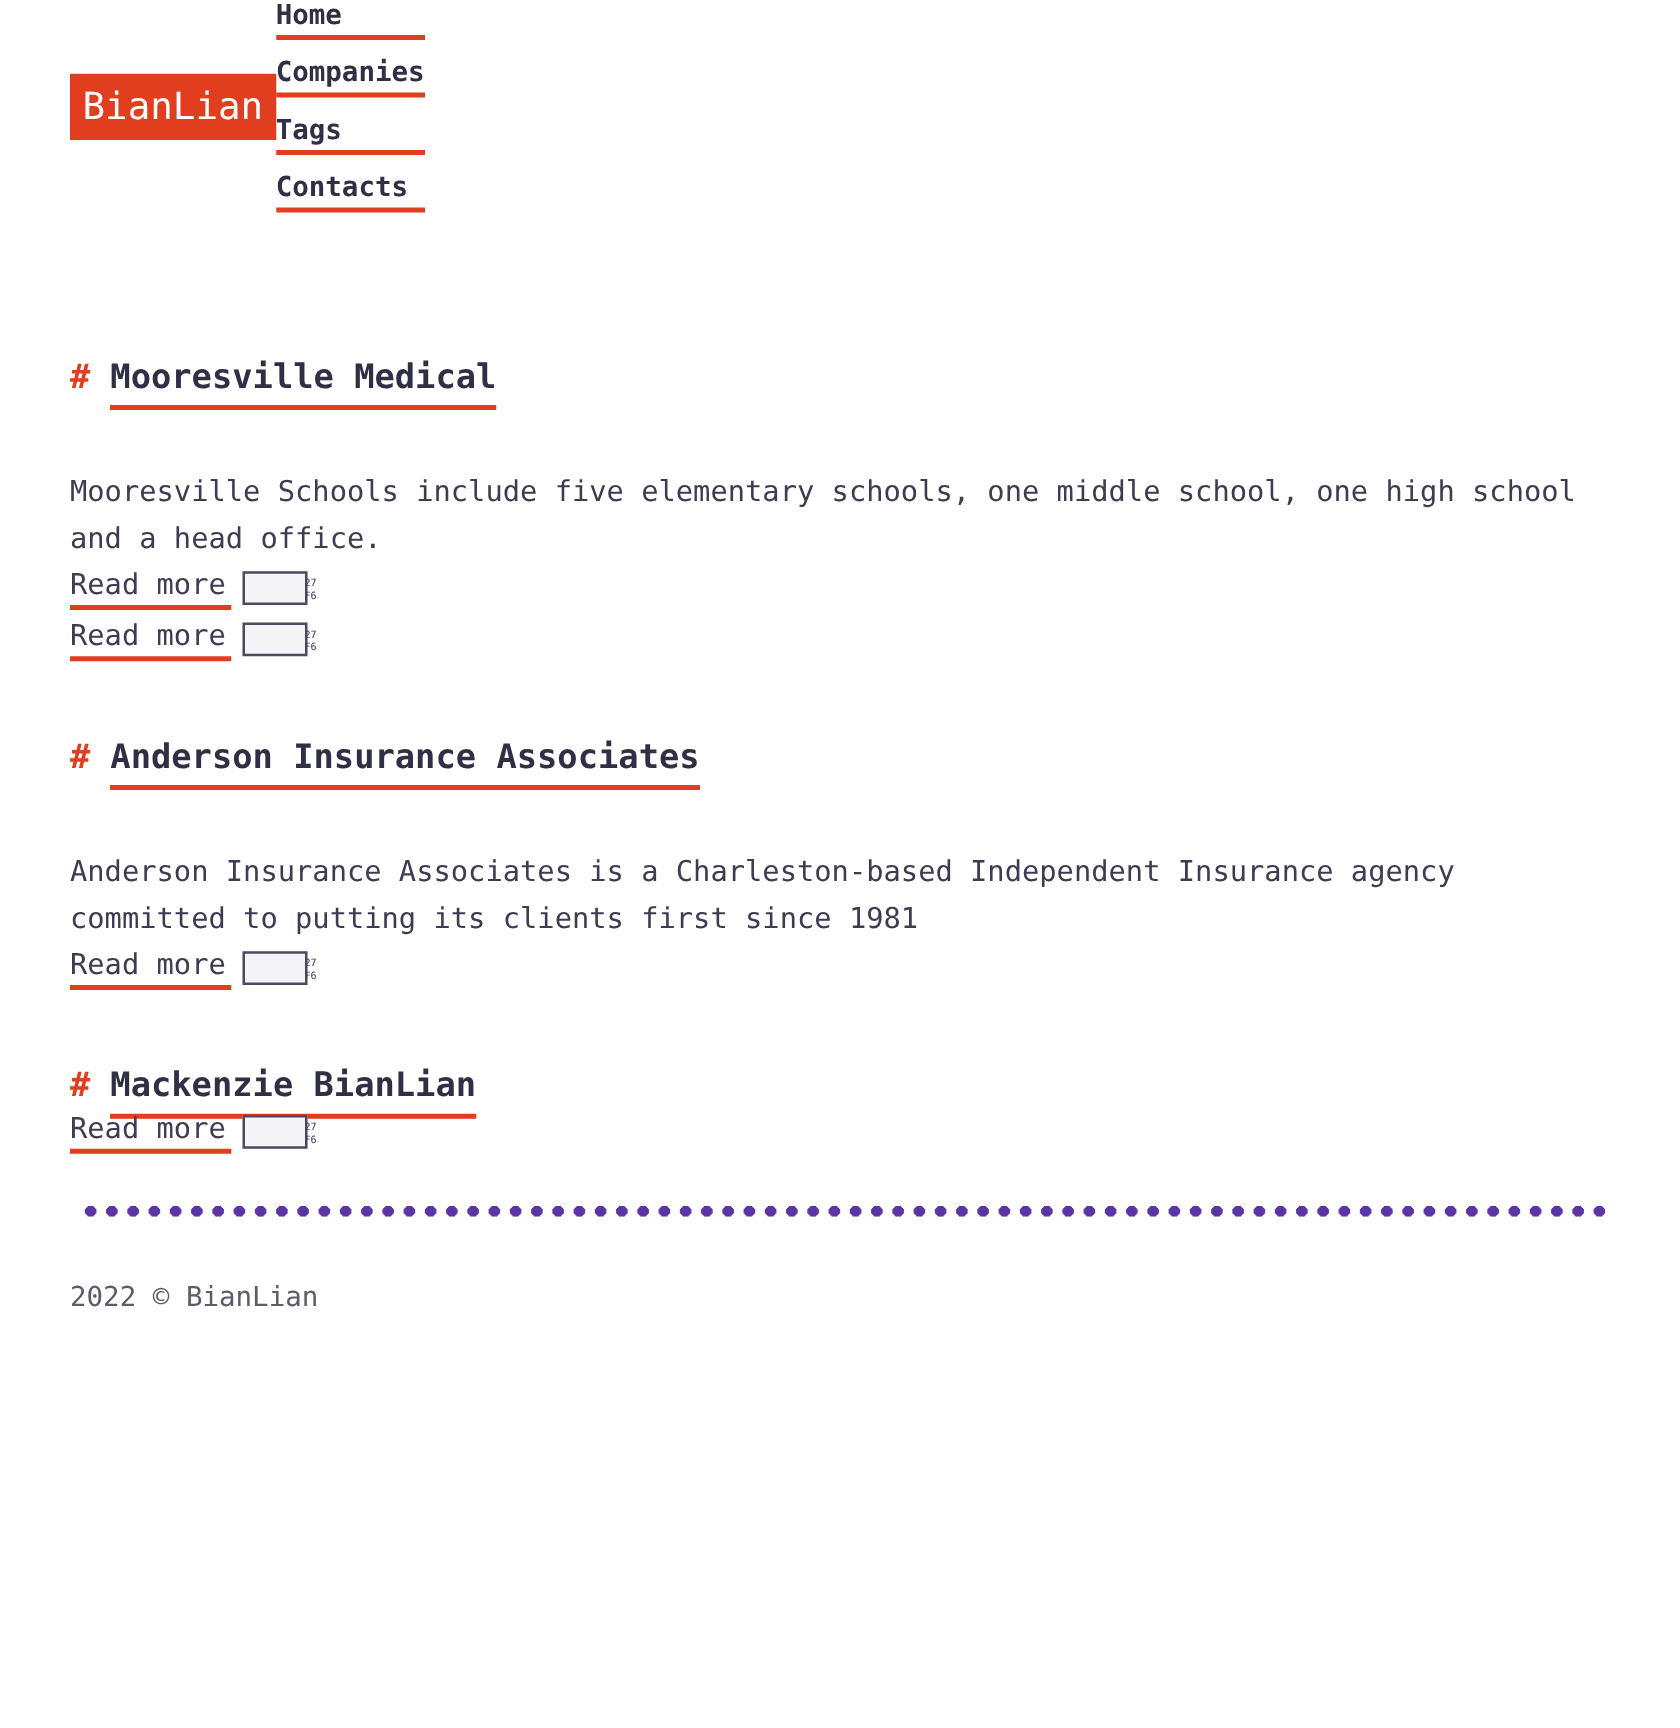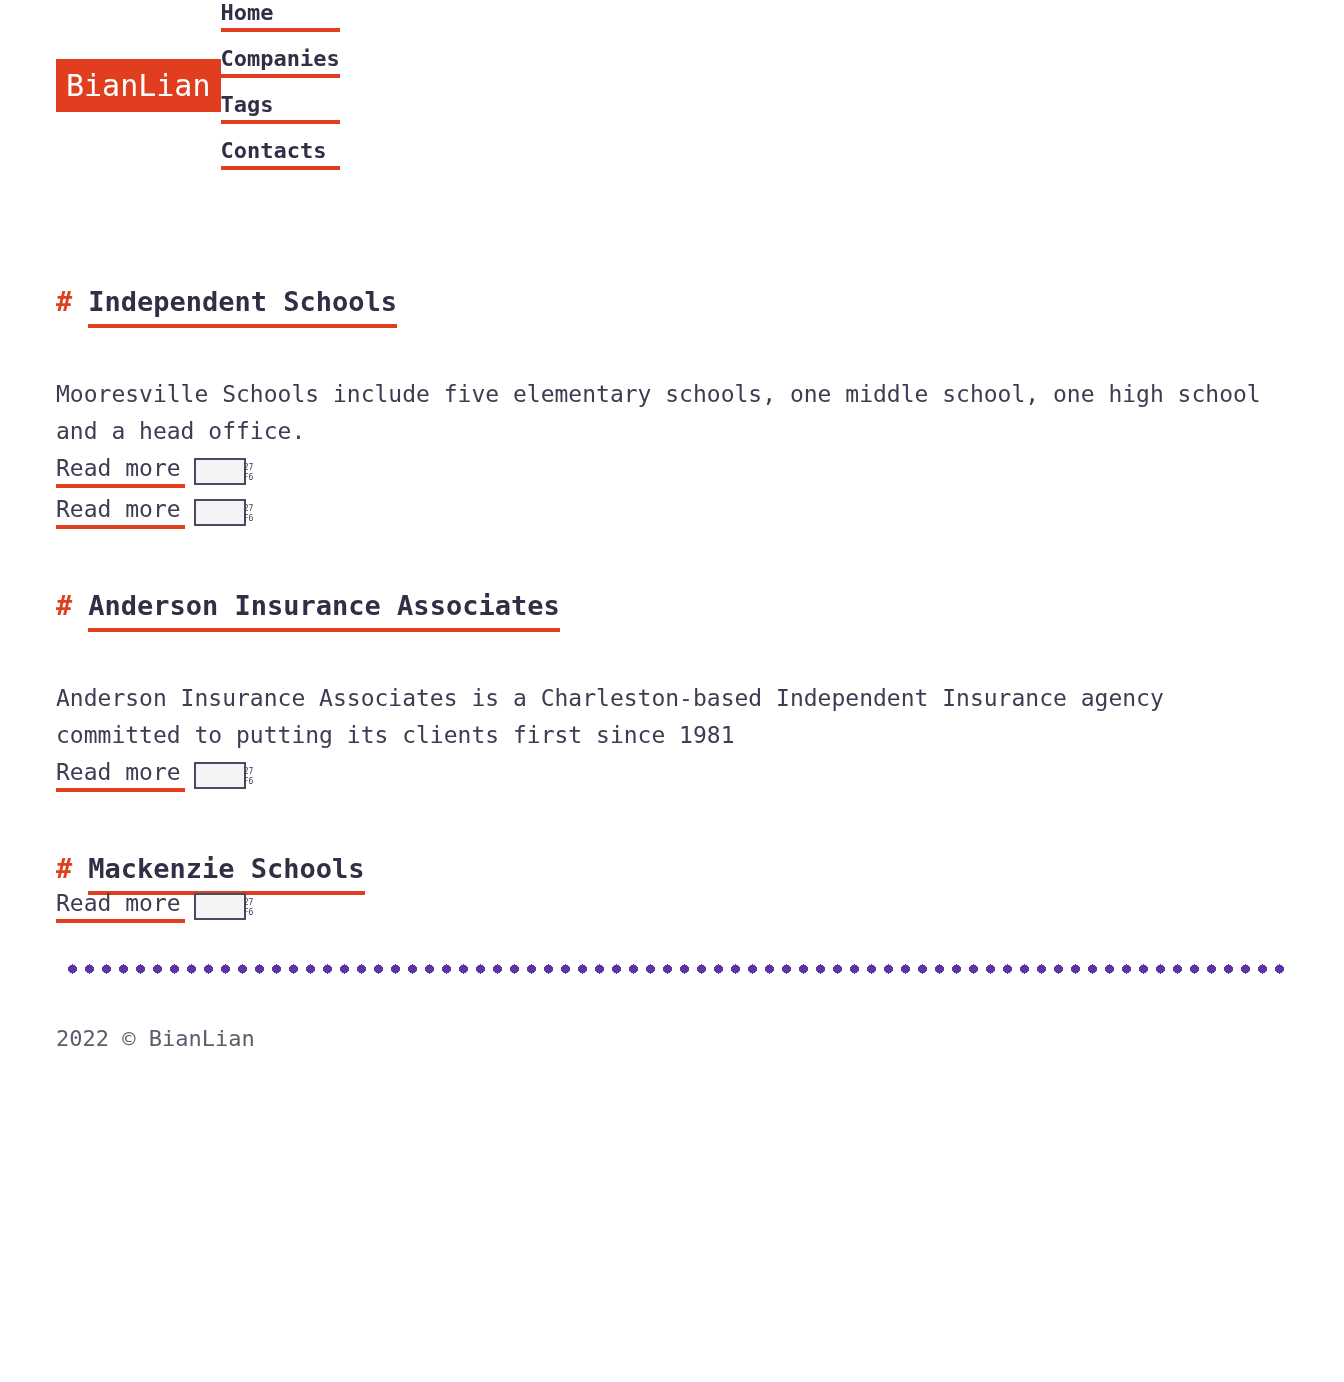--- a/index.html
+++ b/index.html
@@ -143,21 +143,21 @@
       <a>Companies</a>
       <a>Tags</a>
       <a>Contacts</a>
     </nav>
   </header>
 
   <main>
 
     <section>
       <h1 class="company-title">
-        <span class="hash">#</span><a class="title-link">Independent Schools</a>
+        <span class="hash">#</span><a class="title-link">Mooresville Medical</a>
       </h1>
       <p class="company-desc">Mooresville Schools include five elementary schools, one middle school, one high school and a head office.</p>
       <div class="read-more-row">
         <a class="read-more"><span class="read-more-text">Read more</span><span class="tofu"><span>27</span><span>F6</span></span></a>
       </div>
     </section>
 
     <section>
       <div class="read-more-row">
         <a class="read-more"><span class="read-more-text">Read more</span><span class="tofu"><span>27</span><span>F6</span></span></a>
@@ -169,21 +169,21 @@
         <span class="hash">#</span><a class="title-link">Anderson Insurance Associates</a>
       </h1>
       <p class="company-desc">Anderson Insurance Associates is a Charleston-based Independent Insurance agency committed to putting its clients first since 1981</p>
       <div class="read-more-row">
         <a class="read-more"><span class="read-more-text">Read more</span><span class="tofu"><span>27</span><span>F6</span></span></a>
       </div>
     </section>
 
     <section>
       <h1 class="company-title">
-        <span class="hash">#</span><a class="title-link">Mackenzie Schools</a>
+        <span class="hash">#</span><a class="title-link">Mackenzie BianLian</a>
       </h1>
       <div class="read-more-row">
         <a class="read-more"><span class="read-more-text">Read more</span><span class="tofu"><span>27</span><span>F6</span></span></a>
       </div>
     </section>
 
   </main>
 
   <div class="dots-divider"></div>
 

